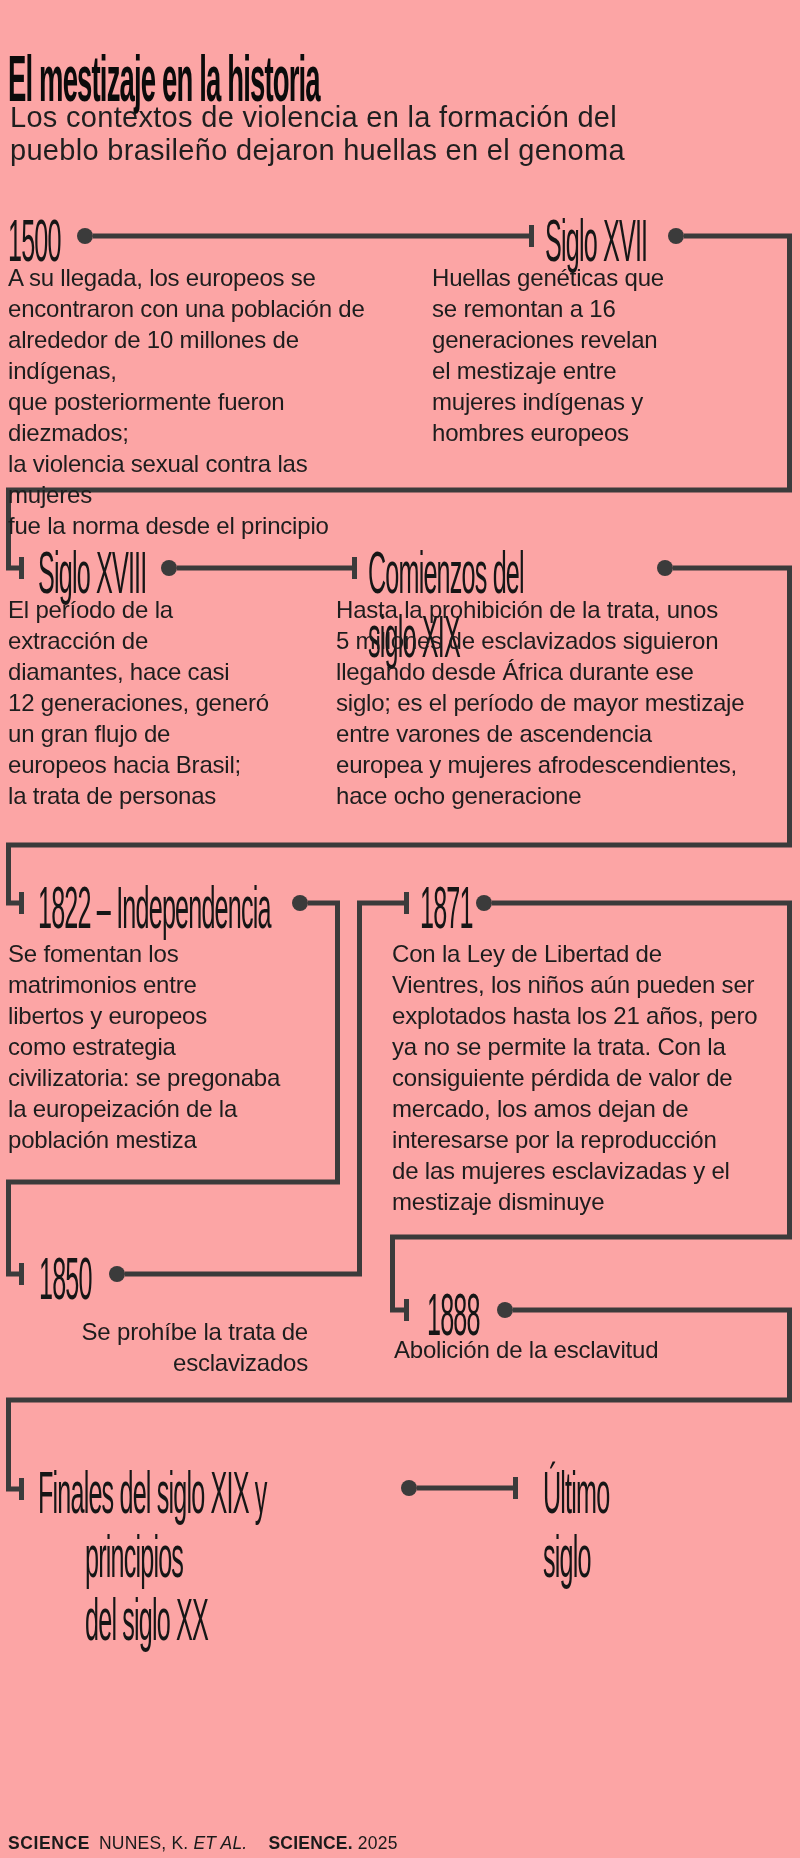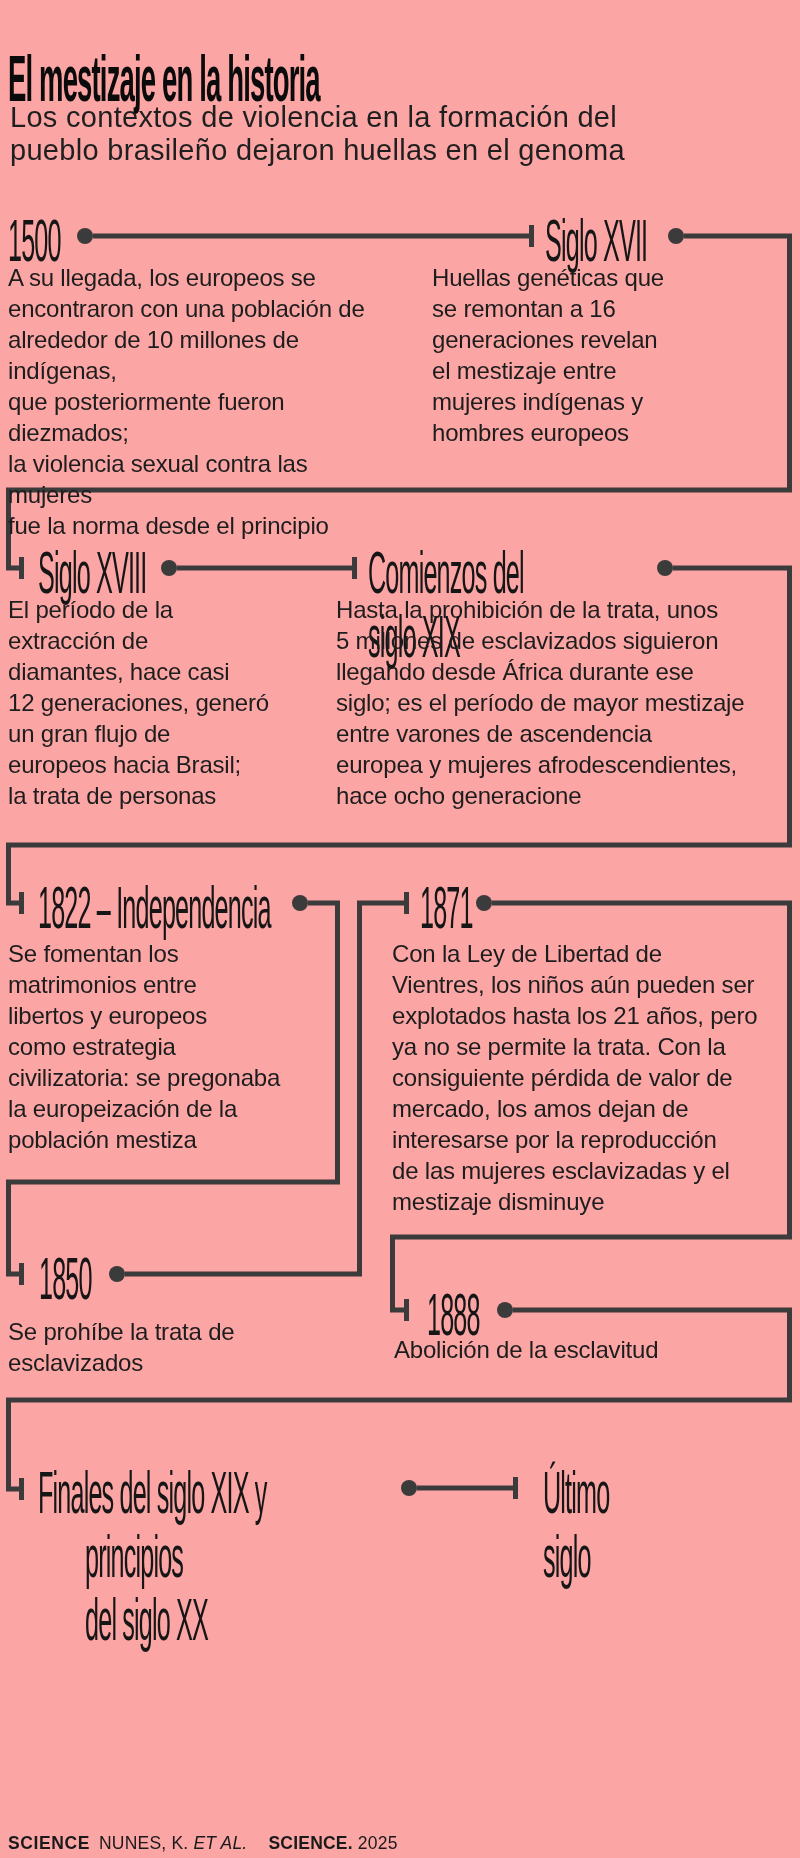--- a/index.html
+++ b/index.html
@@ -137,21 +137,21 @@
 Vientres, los niños aún pueden ser
 explotados hasta los 21 años, pero
 ya no se permite la trata. Con la
 consiguiente pérdida de valor de
 mercado, los amos dejan de
 interesarse por la reproducción
 de las mujeres esclavizadas y el
 mestizaje disminuye</div>
 
   <div class="tl-label" style="left:39px;top:1247px;">1850</div>
-  <div class="tl-text" style="left:8px;top:1316px;width:300px;">Se prohíbe la trata de
+  <div class="tl-text" style="left:8px;top:1316px;width:300px;text-align:right;">Se prohíbe la trata de
 esclavizados</div>
 
   <div class="tl-label" style="left:427px;top:1283px;">1888</div>
   <div class="tl-text" style="left:394px;top:1334px;width:380px;">Abolición de la esclavitud</div>
 
   <div class="tl-label indent2" style="left:38px;top:1461px;">Finales del siglo XIX y principios
 del siglo XX</div>
 
   <div class="tl-label" style="left:543px;top:1461px;">Último siglo</div>
 

